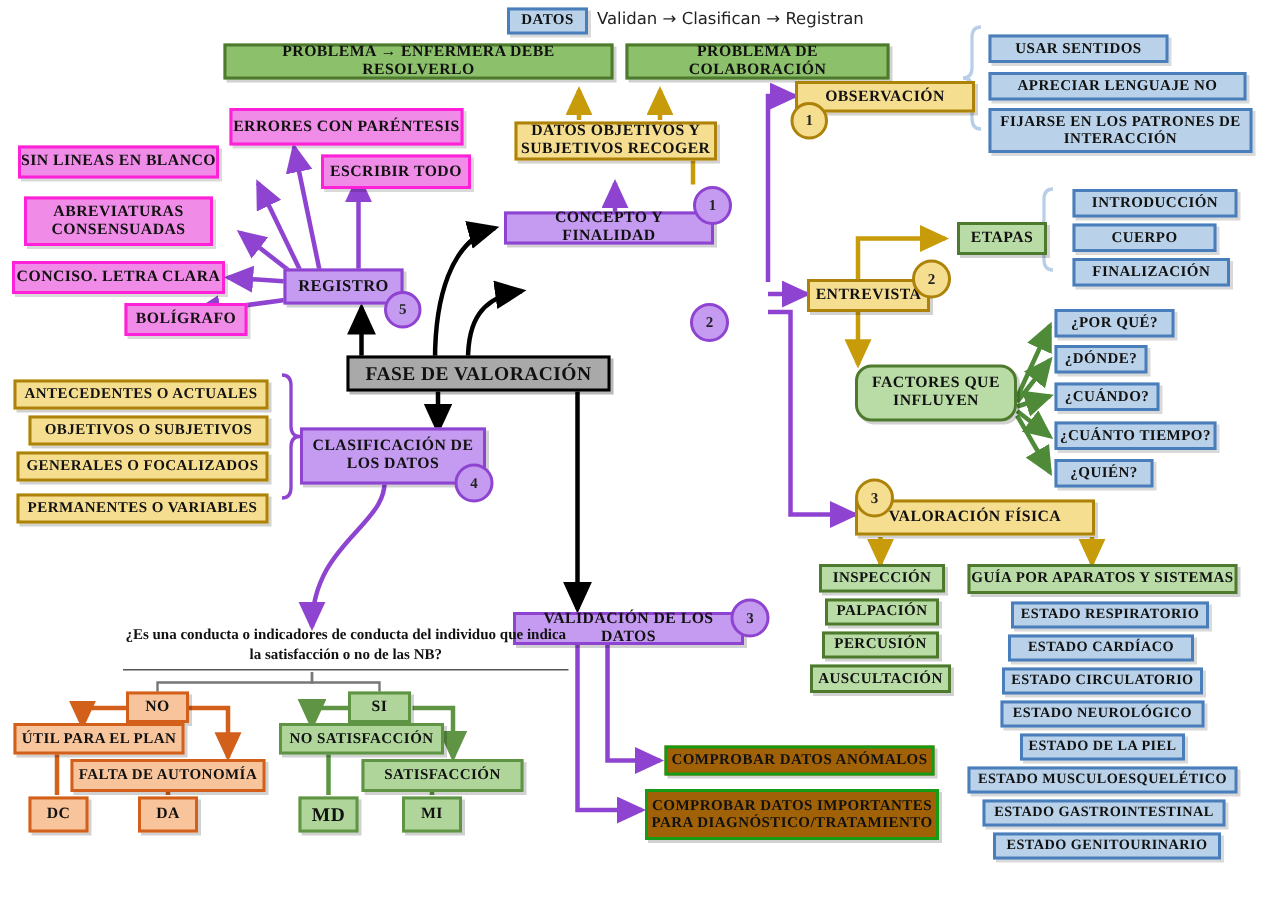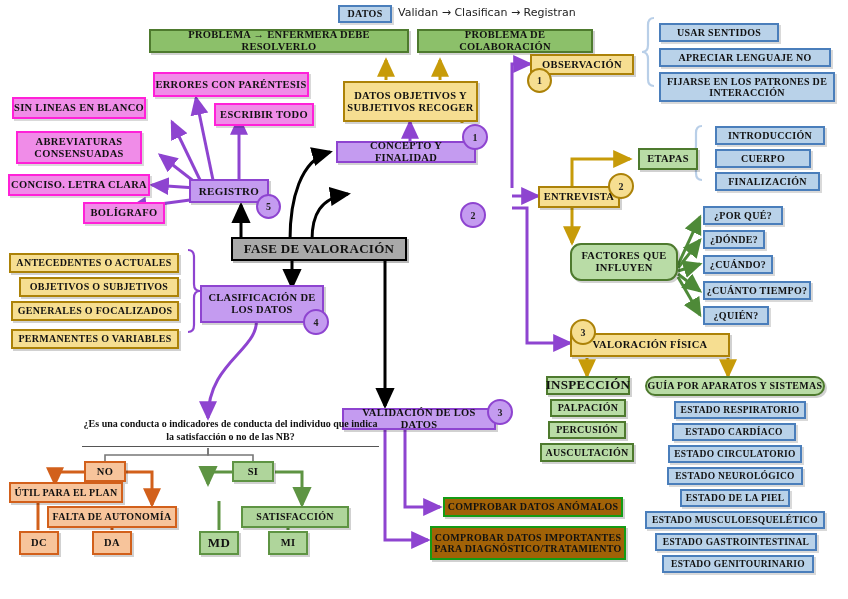--- a/index.html
+++ b/index.html
@@ -132,38 +132,38 @@
       <path d="M188,250 q6,0 6,7 v27 q0,7 6,7 q-6,0 -6,7 v27 q0,7 -6,7"></path>
     </g>
   </svg>
 
   <div class="node c-blue" style="left:338px;top:5px;width:54px;height:18px;font-size:10px;">DATOS</div>
   <div class="freetext" style="left:398px;top:6px;font-size:11px;">Validan → Clasifican → Registran</div>
 
   <div class="node c-green" style="left:149px;top:29px;width:260px;height:24px;font-size:10.5px;">PROBLEMA → ENFERMERA DEBE RESOLVERLO</div>
   <div class="node c-green" style="left:417px;top:29px;width:176px;height:24px;font-size:10.5px;">PROBLEMA DE COLABORACIÓN</div>
 
-  <div class="node c-yellow" style="left:530px;top:54px;width:104px;height:21px;font-size:10.5px;">OBSERVACIÓN</div>
+  <div class="node c-yellow" style="left:530px;top:54px;width:120px;height:21px;font-size:10.5px;">OBSERVACIÓN</div>
   <div class="badge b-yellow" style="left:527px;top:68px;width:21px;height:21px;font-size:10px;">1</div>
 
   <div class="node c-blue" style="left:659px;top:23px;width:120px;height:19px;font-size:10px;">USAR SENTIDOS</div>
   <div class="node c-blue" style="left:659px;top:48px;width:172px;height:19px;font-size:10px;">APRECIAR LENGUAJE NO</div>
   <div class="node c-blue" style="left:659px;top:72px;width:176px;height:30px;font-size:10px;">FIJARSE EN LOS PATRONES DE INTERACCIÓN</div>
 
   <div class="node c-pink" style="left:153px;top:72px;width:156px;height:25px;font-size:10.5px;">ERRORES CON PARÉNTESIS</div>
   <div class="node c-pink" style="left:214px;top:103px;width:100px;height:23px;font-size:10.5px;">ESCRIBIR TODO</div>
   <div class="node c-pink" style="left:12px;top:97px;width:134px;height:22px;font-size:10.5px;">SIN LINEAS EN BLANCO</div>
   <div class="node c-pink" style="left:16px;top:131px;width:126px;height:33px;font-size:10.5px;">ABREVIATURAS CONSENSUADAS</div>
   <div class="node c-pink" style="left:8px;top:174px;width:142px;height:22px;font-size:10.5px;">CONCISO. LETRA CLARA</div>
   <div class="node c-pink" style="left:83px;top:202px;width:82px;height:22px;font-size:10.5px;">BOLÍGRAFO</div>
 
   <div class="node c-purple" style="left:189px;top:179px;width:80px;height:24px;font-size:11px;">REGISTRO</div>
   <div class="badge b-purple" style="left:256px;top:194px;width:21px;height:21px;font-size:10px;">5</div>
 
-  <div class="node c-yellow" style="left:343px;top:81px;width:135px;height:41px;font-size:10.5px;">DATOS OBJETIVOS Y SUBJETIVOS RECOGER</div>
+  <div class="node c-yellow" style="left:343px;top:81px;width:135px;height:26px;font-size:10.5px;">DATOS OBJETIVOS Y SUBJETIVOS RECOGER</div>
 
   <div class="node c-purple" style="left:336px;top:141px;width:140px;height:22px;font-size:10.5px;">CONCEPTO Y FINALIDAD</div>
   <div class="badge b-purple" style="left:462px;top:124px;width:22px;height:22px;font-size:10px;">1</div>
 
   <div class="badge b-purple" style="left:460px;top:202px;width:22px;height:22px;font-size:10px;">2</div>
 
   <div class="node c-gray" style="left:231px;top:237px;width:176px;height:24px;font-size:13px;">FASE DE VALORACIÓN</div>
 
   <div class="node c-yellow" style="left:538px;top:186px;width:82px;height:22px;font-size:10.5px;">ENTREVISTA</div>
   <div class="badge b-yellow" style="left:608px;top:173px;width:22px;height:22px;font-size:10px;">2</div>
@@ -177,26 +177,26 @@
 
   <div class="node c-blue" style="left:703px;top:206px;width:80px;height:19px;font-size:10px;">¿POR QUÉ?</div>
   <div class="node c-blue" style="left:703px;top:230px;width:62px;height:19px;font-size:10px;">¿DÓNDE?</div>
   <div class="node c-blue" style="left:703px;top:255px;width:70px;height:19px;font-size:10px;">¿CUÁNDO?</div>
   <div class="node c-blue" style="left:703px;top:281px;width:108px;height:19px;font-size:10px;">¿CUÁNTO TIEMPO?</div>
   <div class="node c-blue" style="left:703px;top:306px;width:66px;height:19px;font-size:10px;">¿QUIÉN?</div>
 
   <div class="node c-yellow" style="left:570px;top:333px;width:160px;height:24px;font-size:10.5px;">VALORACIÓN FÍSICA</div>
   <div class="badge b-yellow" style="left:570px;top:319px;width:22px;height:22px;font-size:10px;">3</div>
 
-  <div class="node c-ltgreen" style="left:546px;top:376px;width:84px;height:19px;font-size:13px;">INSPECCIÓN</div>
+  <div class="node c-ltgreen" style="left:546px;top:376px;width:84px;height:19px;font-size:10px;">INSPECCIÓN</div>
   <div class="node c-ltgreen" style="left:550px;top:399px;width:76px;height:18px;font-size:10px;">PALPACIÓN</div>
   <div class="node c-ltgreen" style="left:548px;top:421px;width:78px;height:18px;font-size:10px;">PERCUSIÓN</div>
   <div class="node c-ltgreen" style="left:540px;top:443px;width:94px;height:19px;font-size:10px;">AUSCULTACIÓN</div>
 
-  <div class="node c-ltgreen" style="left:645px;top:376px;width:180px;height:20px;font-size:10px;border-radius:10px;">GUÍA POR APARATOS Y SISTEMAS</div>
+  <div class="node c-ltgreen" style="left:645px;top:376px;width:180px;height:20px;font-size:10px;">GUÍA POR APARATOS Y SISTEMAS</div>
   <div class="node c-blue" style="left:674px;top:401px;width:132px;height:18px;font-size:9.5px;">ESTADO RESPIRATORIO</div>
   <div class="node c-blue" style="left:672px;top:423px;width:124px;height:18px;font-size:9.5px;">ESTADO CARDÍACO</div>
   <div class="node c-blue" style="left:668px;top:445px;width:134px;height:18px;font-size:9.5px;">ESTADO CIRCULATORIO</div>
   <div class="node c-blue" style="left:667px;top:467px;width:136px;height:18px;font-size:9.5px;">ESTADO NEUROLÓGICO</div>
   <div class="node c-blue" style="left:680px;top:489px;width:110px;height:18px;font-size:9.5px;">ESTADO DE LA PIEL</div>
   <div class="node c-blue" style="left:645px;top:511px;width:180px;height:18px;font-size:9.5px;">ESTADO MUSCULOESQUELÉTICO</div>
   <div class="node c-blue" style="left:655px;top:533px;width:162px;height:18px;font-size:9.5px;">ESTADO GASTROINTESTINAL</div>
   <div class="node c-blue" style="left:662px;top:555px;width:152px;height:18px;font-size:9.5px;">ESTADO GENITOURINARIO</div>
 
   <div class="node c-yellow" style="left:9px;top:253px;width:170px;height:20px;font-size:10px;">ANTECEDENTES O ACTUALES</div>
@@ -209,20 +209,21 @@
 
   <div class="qtext" style="left:60px;top:418px;width:297px;font-size:10px;padding-bottom:3px;">¿Es una conducta o indicadores de conducta del individuo que indica la satisfacción o no de las NB?</div>
 
   <div class="node c-orange" style="left:84px;top:461px;width:42px;height:21px;font-size:10.5px;">NO</div>
   <div class="node c-orange" style="left:9px;top:482px;width:114px;height:21px;font-size:10px;">ÚTIL PARA EL PLAN</div>
   <div class="node c-orange" style="left:47px;top:506px;width:130px;height:22px;font-size:10px;">FALTA DE AUTONOMÍA</div>
   <div class="node c-orange" style="left:19px;top:531px;width:40px;height:24px;font-size:10.5px;">DC</div>
   <div class="node c-orange" style="left:92px;top:531px;width:40px;height:24px;font-size:10.5px;">DA</div>
 
   <div class="node c-sigreen" style="left:232px;top:461px;width:42px;height:21px;font-size:10.5px;">SI</div>
+  <div class="node c-sigreen" style="left:186px;top:482px;width:110px;height:21px;font-size:10px;">NO SATISFACCIÓN</div>
   <div class="node c-sigreen" style="left:241px;top:506px;width:108px;height:22px;font-size:10px;">SATISFACCIÓN</div>
   <div class="node c-sigreen" style="left:199px;top:531px;width:40px;height:24px;font-size:13px;">MD</div>
   <div class="node c-sigreen" style="left:268px;top:531px;width:40px;height:24px;font-size:10.5px;">MI</div>
 
   <div class="node c-purple" style="left:342px;top:408px;width:154px;height:22px;font-size:10.5px;">VALIDACIÓN DE LOS DATOS</div>
   <div class="badge b-purple" style="left:487px;top:399px;width:22px;height:22px;font-size:10px;">3</div>
 
   <div class="node c-brgreen" style="left:443px;top:497px;width:180px;height:20px;font-size:10px;">COMPROBAR DATOS ANÓMALOS</div>
   <div class="node c-brgreen" style="left:430px;top:526px;width:196px;height:34px;font-size:10px;">COMPROBAR DATOS IMPORTANTES PARA DIAGNÓSTICO/TRATAMIENTO</div>
 

